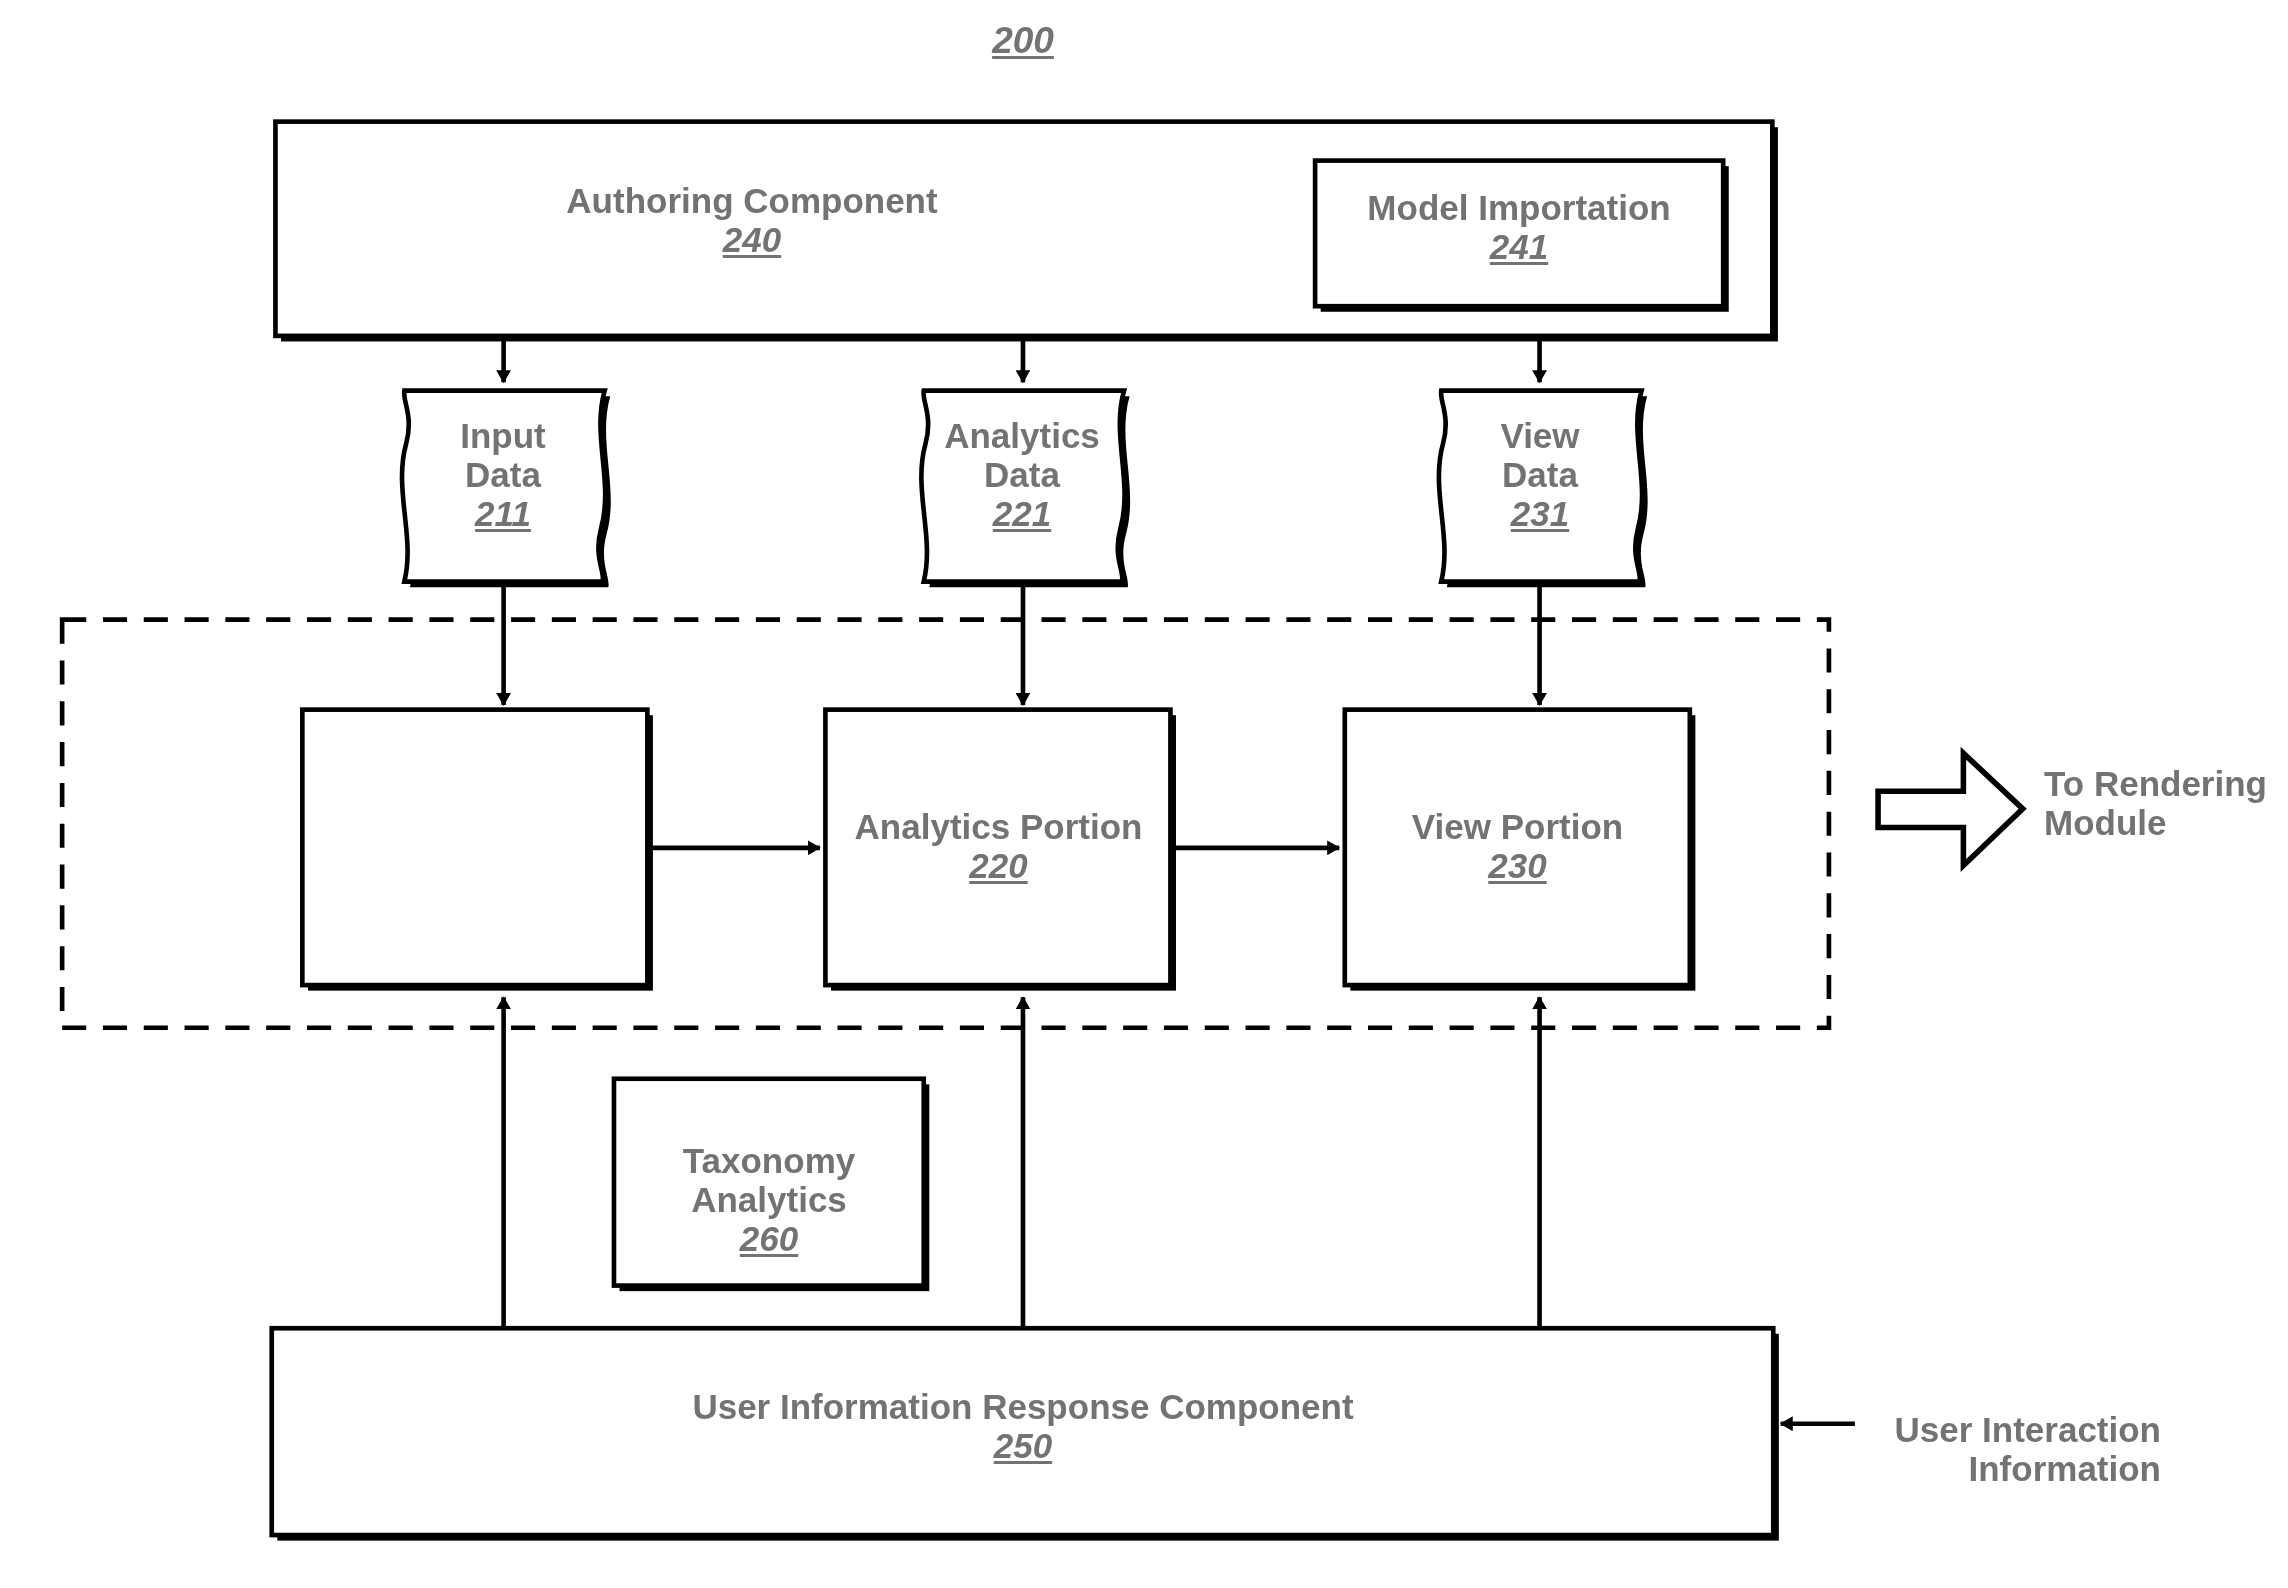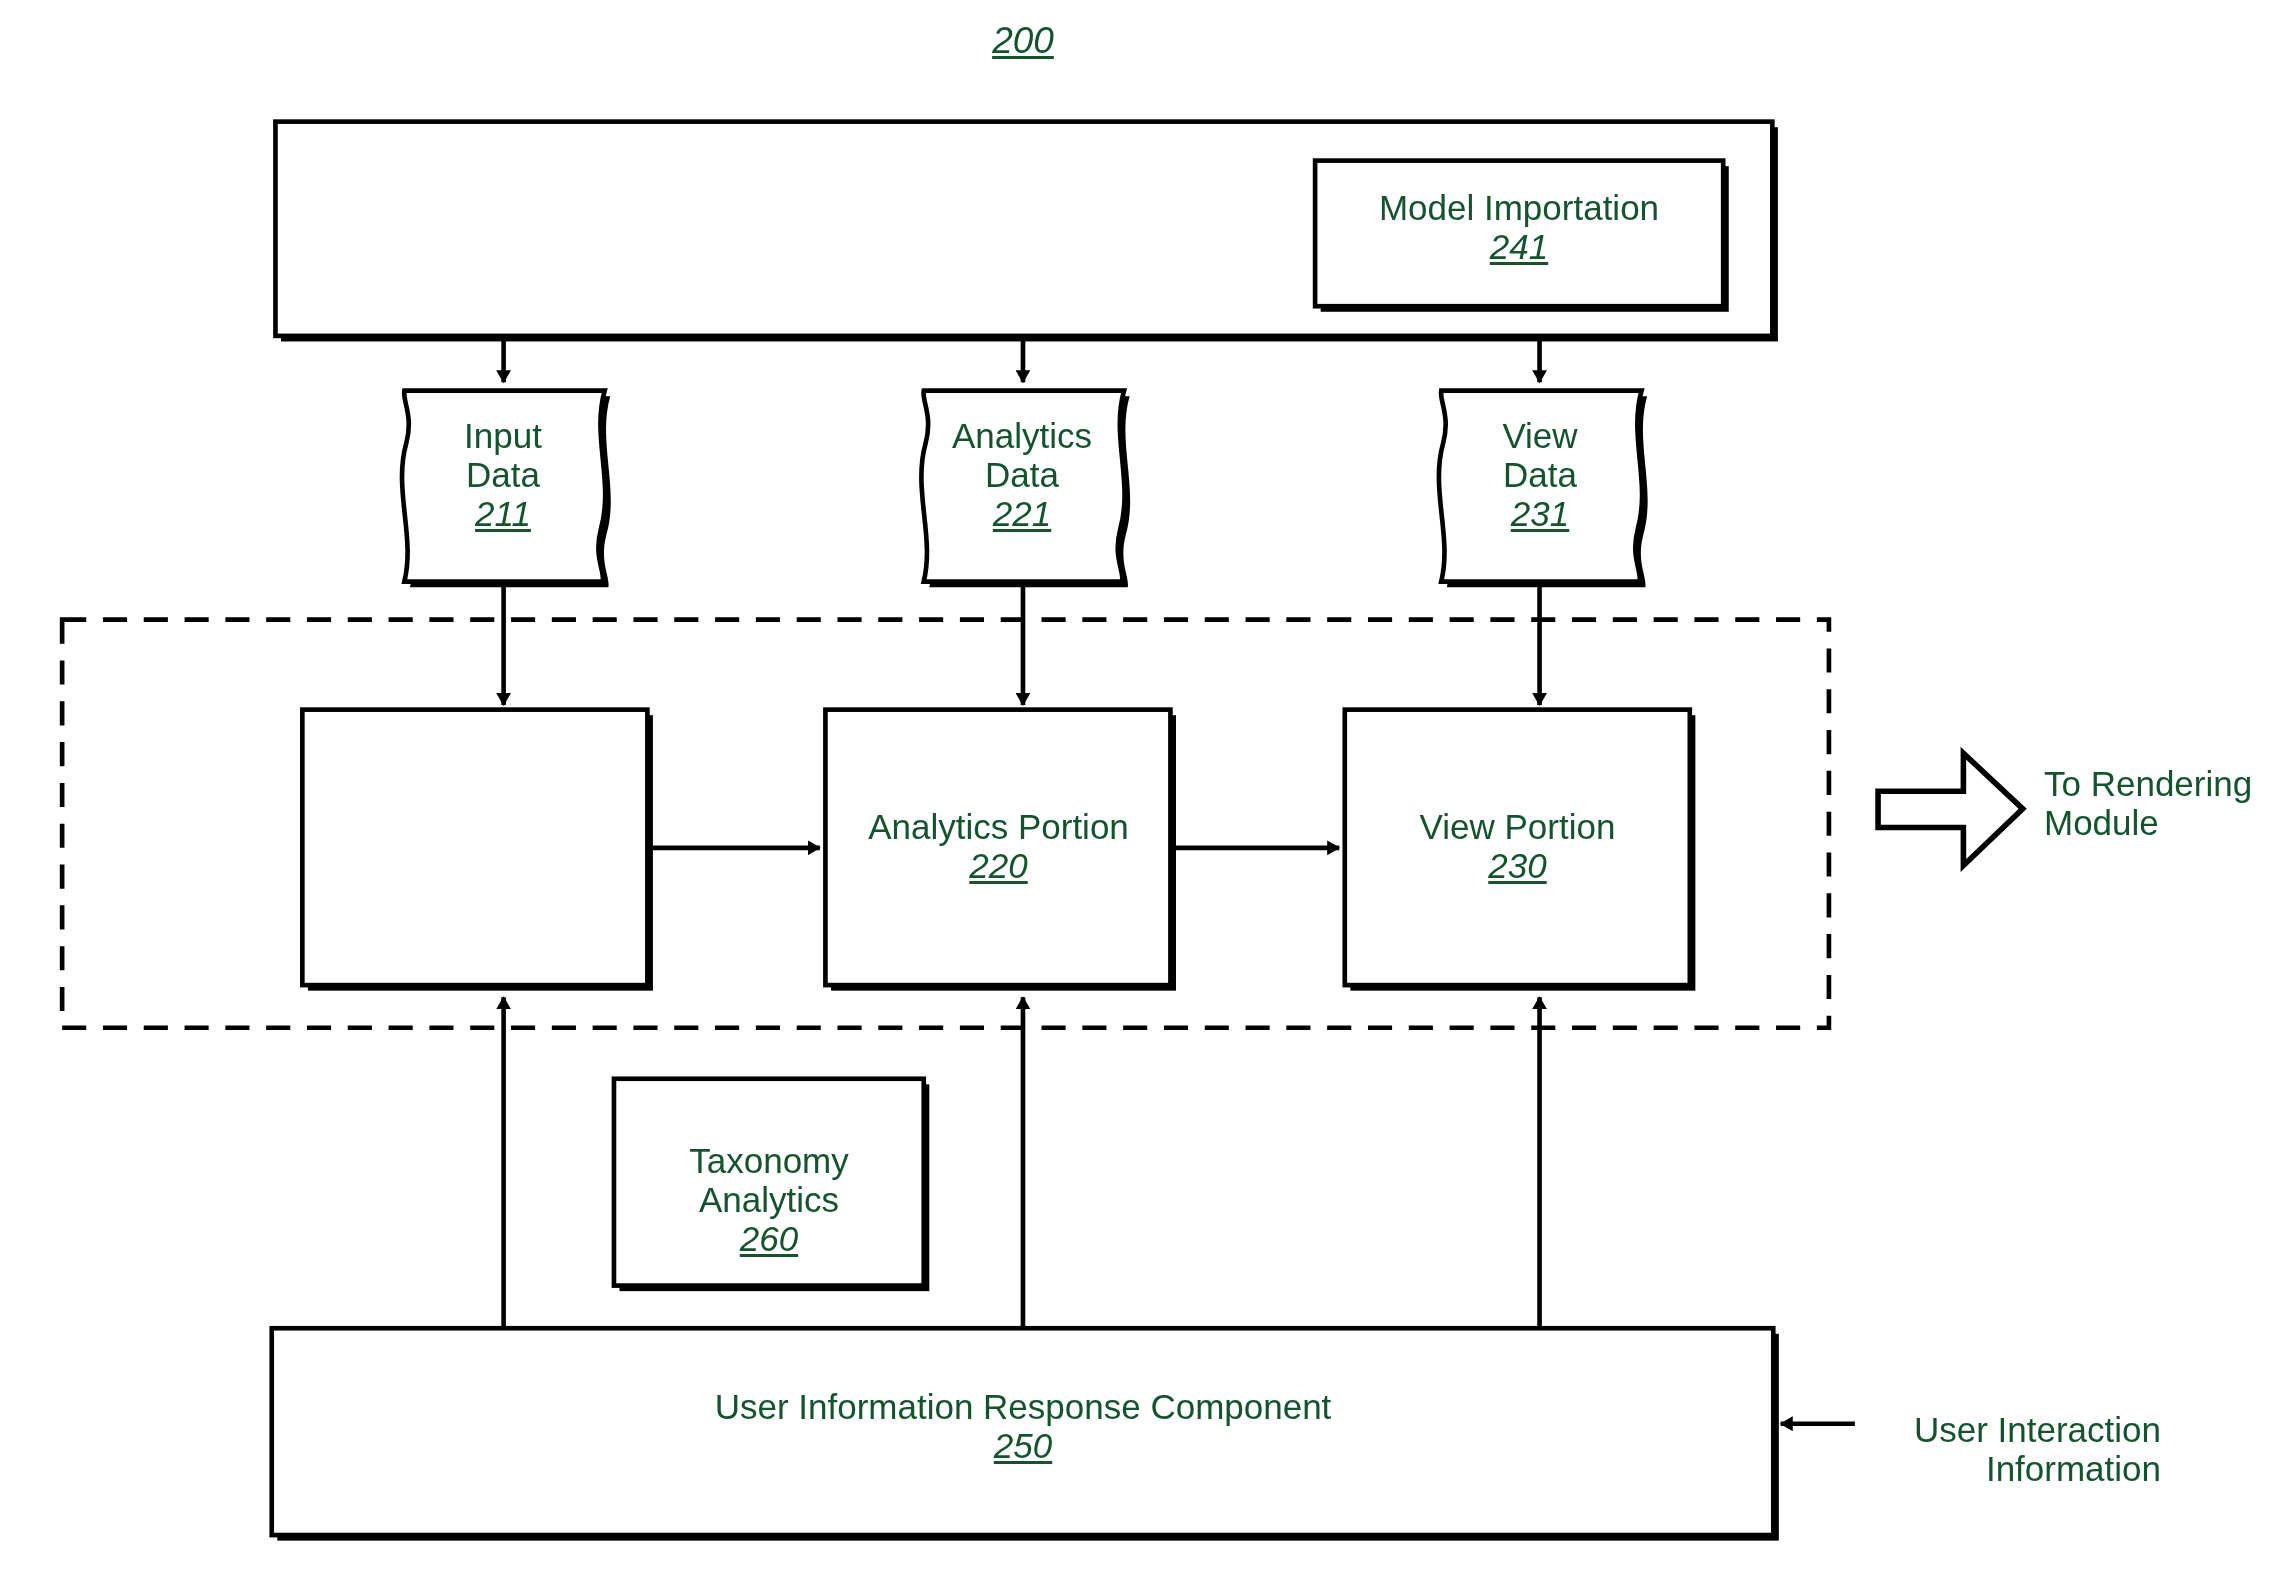--- a/index.html
+++ b/index.html
@@ -26,22 +26,22 @@
     top: 0;
     width: 2288px;
     height: 1589px;
     pointer-events: none;
   }
   .txt {
     position: absolute;
     text-align: center;
     line-height: 1.12;
     font-size: 35px;
-    font-weight: 400;
-    color: #14532d;
+    font-weight: 700;
+    color: #737373;
     white-space: nowrap;
   }
   .refnum {
     font-style: italic;
     text-decoration: underline;
     text-underline-offset: 2.8px;
     display: block;
   }
   .fig-num {
     font-size: 37px;
@@ -146,20 +146,24 @@
     <line x1="1103" y1="1432" x2="1103" y2="1075" stroke="#000" stroke-width="5" marker-end="url(#arrowSolid)"></line>
     <line x1="1660" y1="1432" x2="1660" y2="1075" stroke="#000" stroke-width="5" marker-end="url(#arrowSolid)"></line>
 
     <line x1="2000" y1="1535" x2="1920" y2="1535" stroke="#000" stroke-width="5" marker-end="url(#arrowSolid)"></line>
   </svg>
 
   <div class="txt fig-num" style="left:958px; top:20.4px; width:130px;">
     <span class="refnum">200</span>
   </div>
 
+  <div class="txt" style="left:390px; top:181px; width:724px;">
+    <span>Authoring Component</span>
+    <span class="refnum">240</span>
+  </div>
 
   <div class="txt" style="left:1315px; top:188px; width:408px;">
     <span>Model Importation</span>
     <span class="refnum">241</span>
   </div>
 
   <div class="txt" style="left:401px; top:416px; width:204px;">
     <span>Input</span><br>
     <span>Data</span>
     <span class="refnum">211</span>

